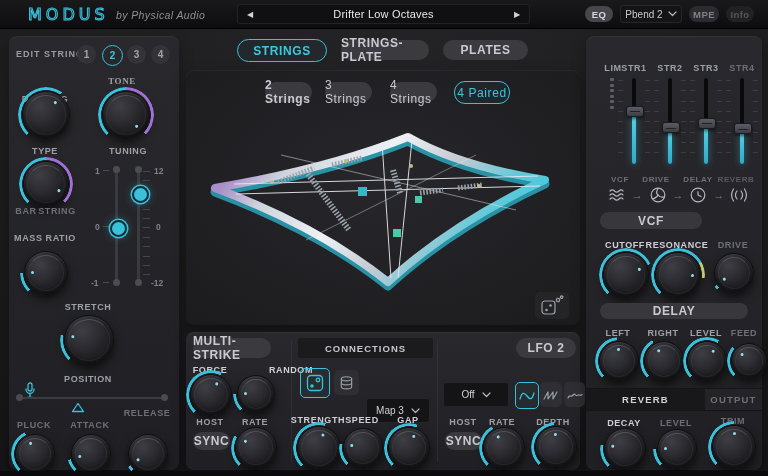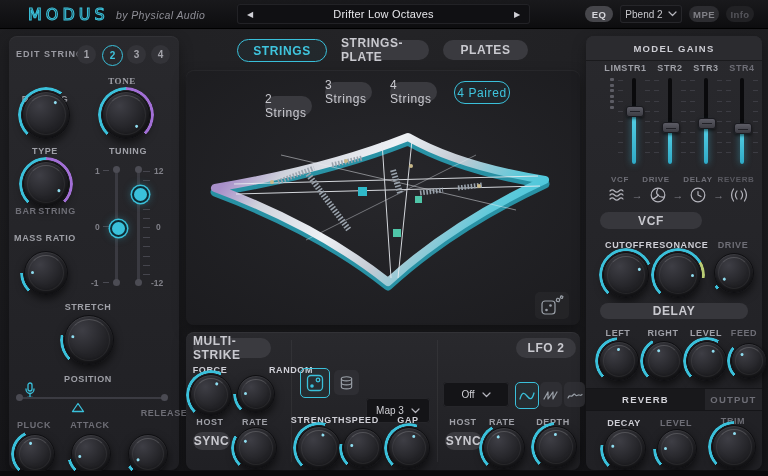--- a/index.html
+++ b/index.html
@@ -209,33 +209,33 @@
     <div class="lbl dim" style="left:25px;top:384px;">PLUCK</div>
     <div class="kn s38" style="left:6px;top:398px;--a:110deg;--r:-25deg;">
         <i class="ring"></i>
         <i class="dot"></i>
       </div>
     <div class="lbl dim" style="left:81px;top:384px;">ATTACK</div>
     <div class="kn s38" style="left:62px;top:398px;--a:30deg;--r:-105deg;">
         <i class="ring"></i>
         <i class="dot"></i>
       </div>
-    <div class="lbl dim" style="left:138px;top:372px;margin-left:17px;">RELEASE</div>
+    <div class="lbl dim" style="left:138px;top:372px;">RELEASE</div>
     <div class="kn s38" style="left:119px;top:398px;--a:12deg;--r:-123deg;">
         <i class="ring"></i>
         <i class="dot"></i>
       </div>
   </div>
 
   <div class="pill sel" style="left:237px;top:39px;width:88px;height:21px;border-radius:12px;">STRINGS</div>
   <div class="pill" style="left:341px;top:40px;width:88px;height:20px;border-radius:11px;">STRINGS-PLATE</div>
   <div class="pill" style="left:443px;top:40px;width:85px;height:20px;border-radius:11px;">PLATES</div>
 
   <div class="panel" style="left:186px;top:70px;width:394px;height:255px;background:radial-gradient(90% 90% at 50% 45%,#27272b,#19191c);">
-    <div class="pill" style="left:79px;top:26px;width:47px;height:20px;font-weight:normal;">2 Strings</div>
+    <div class="pill" style="left:79px;top:12px;width:47px;height:20px;font-weight:bold;">2 Strings</div>
     <div class="pill" style="left:139px;top:12px;width:47px;height:20px;font-weight:normal;">3 Strings</div>
     <div class="pill" style="left:204px;top:12px;width:47px;height:20px;font-weight:normal;">4 Strings</div>
     <div class="pill sel" style="left:268px;top:11px;width:54px;height:21px;font-weight:normal;">4 Paired</div>
 
     <svg width="394" height="255" viewBox="0 0 394 255" style="position:absolute;left:0;top:0;">
       <defs>
         <linearGradient id="fg" x1="0%" y1="40%" x2="100%" y2="75%">
           <stop offset="0%" stop-color="#a88fc9"></stop>
             <stop offset="14%" stop-color="#cfd3dc"></stop>
           <stop offset="38%" stop-color="#eef1f5"></stop>
@@ -305,20 +305,21 @@
         <i class="dot"></i>
       </div>
     <div class="lbl" style="left:24px;top:85px;">HOST</div>
     <div class="pill" style="left:7px;top:100px;width:37px;height:18px;border-radius:9px;">SYNC</div>
     <div class="lbl" style="left:69px;top:85px;">RATE</div>
     <div class="kn s40" style="left:49px;top:95px;--a:75deg;--r:-60deg;">
         <i class="ring"></i>
         <i class="dot"></i>
       </div>
 
+    <div class="darkbar" style="left:112px;top:6px;width:135px;height:20px;">CONNECTIONS</div>
     <div class="sq-btn sel" style="left:114px;top:36px;width:28px;height:28px;">
       <svg width="18" height="18" viewBox="0 0 18 18" class="teal-svg">
         <rect x="1.5" y="1.5" width="15" height="15" rx="3.5"></rect>
         <circle cx="6" cy="12" r="1.8" fill="#3ac0da" stroke="none"></circle>
         <circle cx="12" cy="6" r="1.8"></circle>
       </svg>
     </div>
     <div class="sq-btn" style="left:148px;top:38px;width:25px;height:25px;">
       <svg width="15" height="16" viewBox="0 0 16 16" class="gray-svg">
         <ellipse cx="8" cy="3.5" rx="5.5" ry="2.2"></ellipse>
@@ -378,21 +379,20 @@
         <i class="dot"></i>
       </div>
     <div class="lbl" style="left:367px;top:85px;">DEPTH</div>
     <div class="kn s40" style="left:349px;top:94px;--a:130deg;--r:-5deg;">
         <i class="ring"></i>
         <i class="dot"></i>
       </div>
   </div>
 
   <div class="panel" style="left:586px;top:36px;width:176px;height:434px;">
-    <div class="hbar">MODEL GAINS</div>
 
     <div class="lbl" style="left:27px;top:27px;">LIM</div>
     <div class="led-col" style="left:24px;top:42px;">
       <i></i>
         <i></i>
         <i></i>
         <i></i>
         <i></i>
         <i></i>
     </div>

